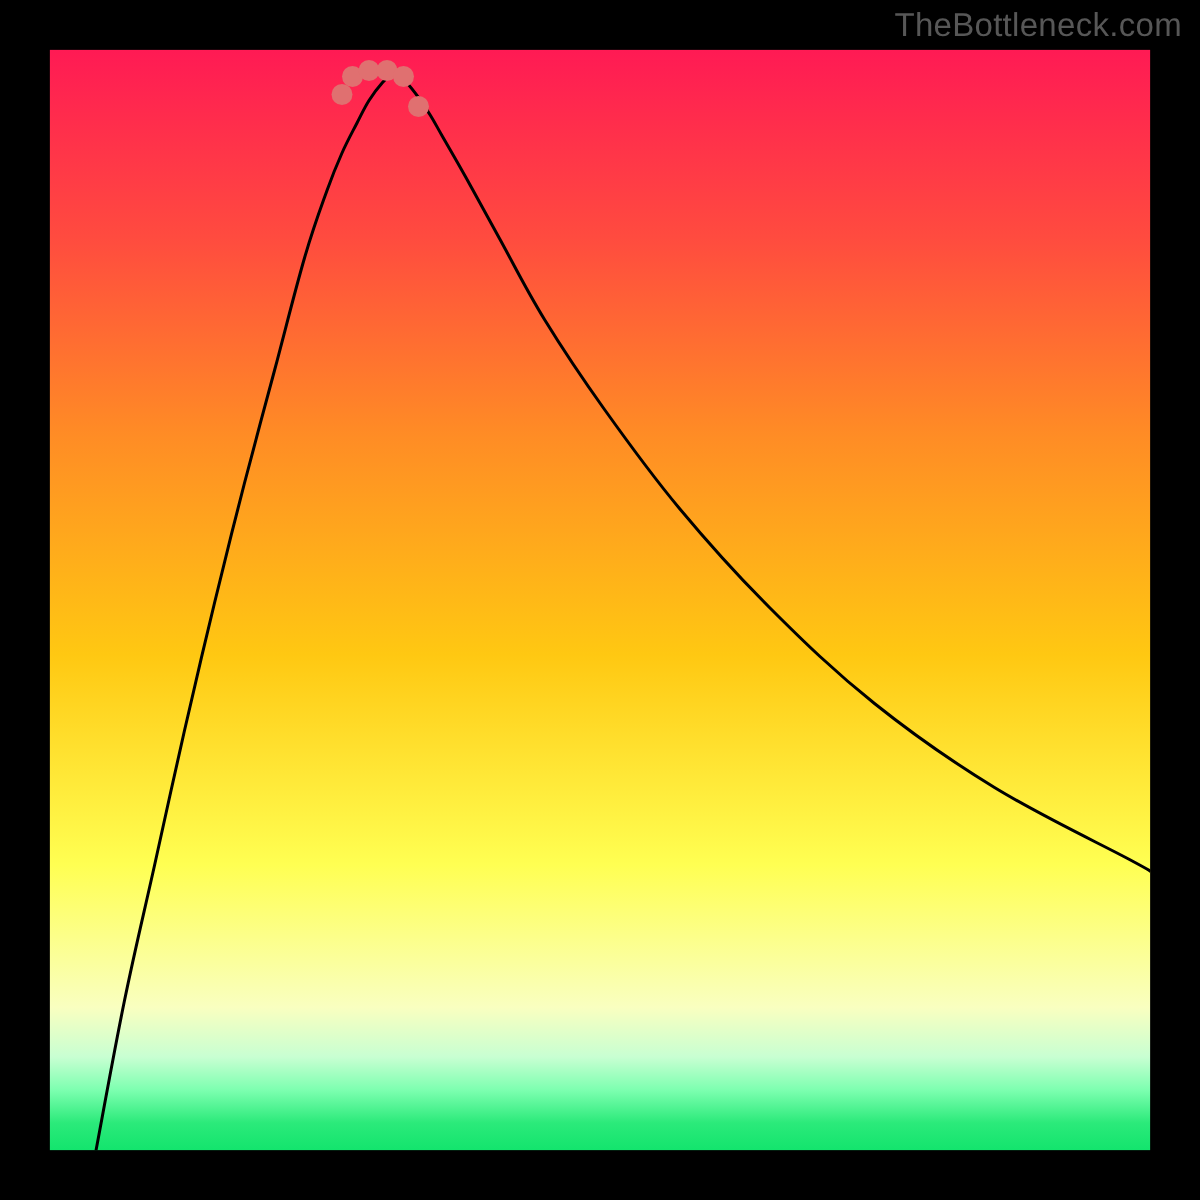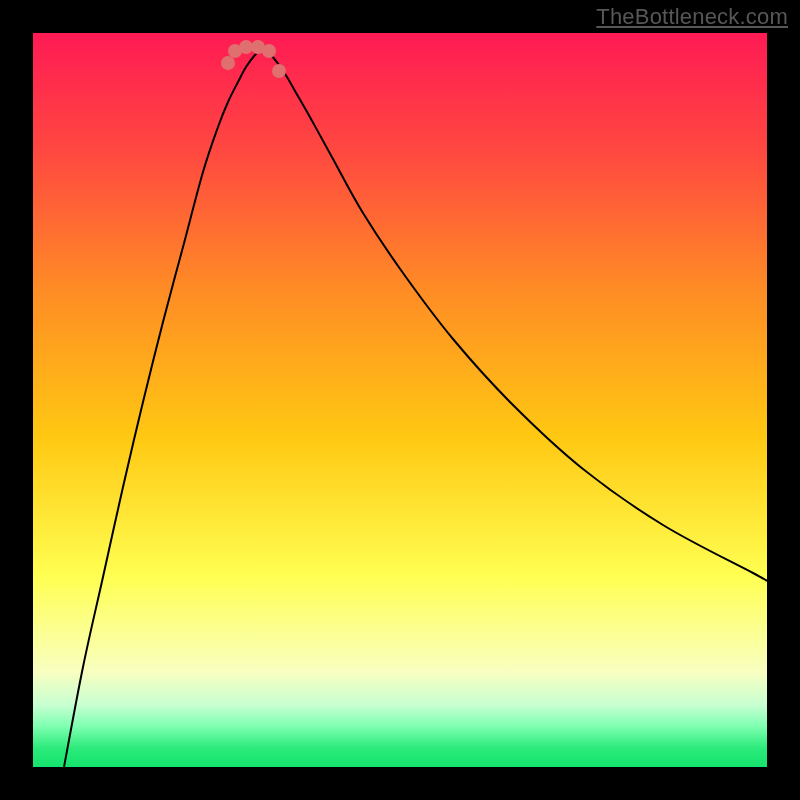--- a/index.html
+++ b/index.html
@@ -13,21 +13,20 @@
   }
   .watermark {
     position: absolute;
     top: 4px;
     right: 12px;
     color: #575757;
     font-size: 22px;
     font-weight: 500;
     z-index: 10;
     letter-spacing: 0.2px;
-    text-decoration: underline;
   }
   .plot-frame {
     position: absolute;
     top: 33px;
     left: 33px;
     width: 734px;
     height: 734px;
     overflow: hidden;
   }
   .gradient-bg {

